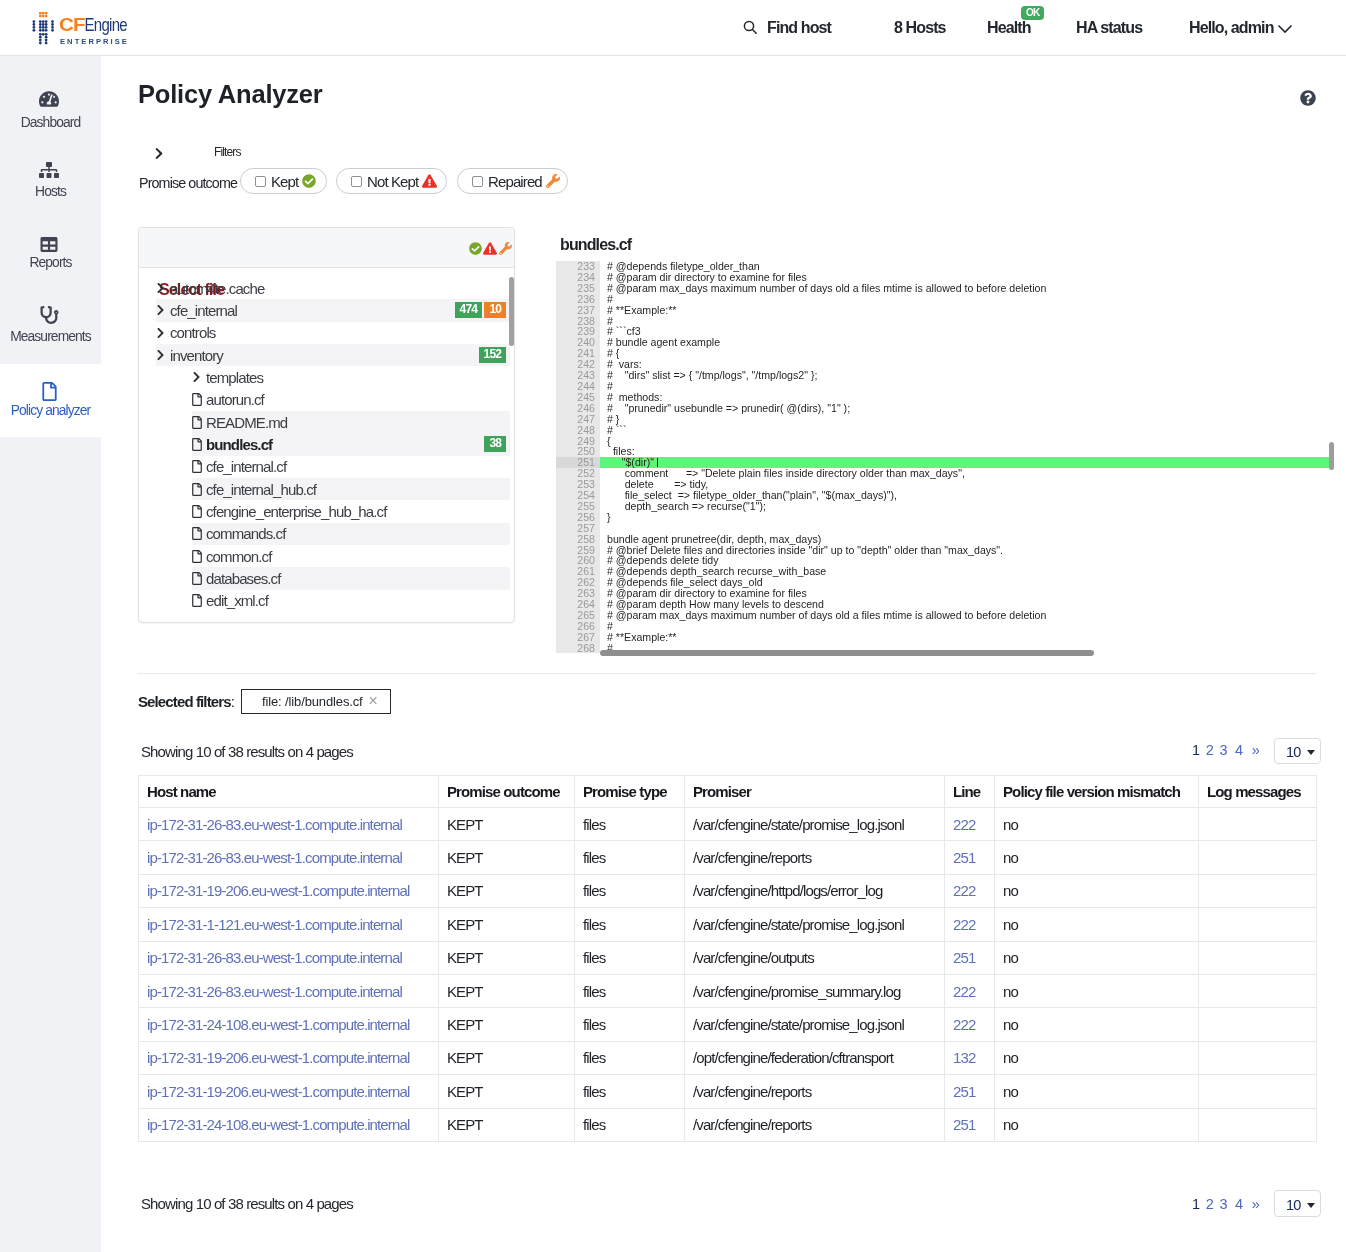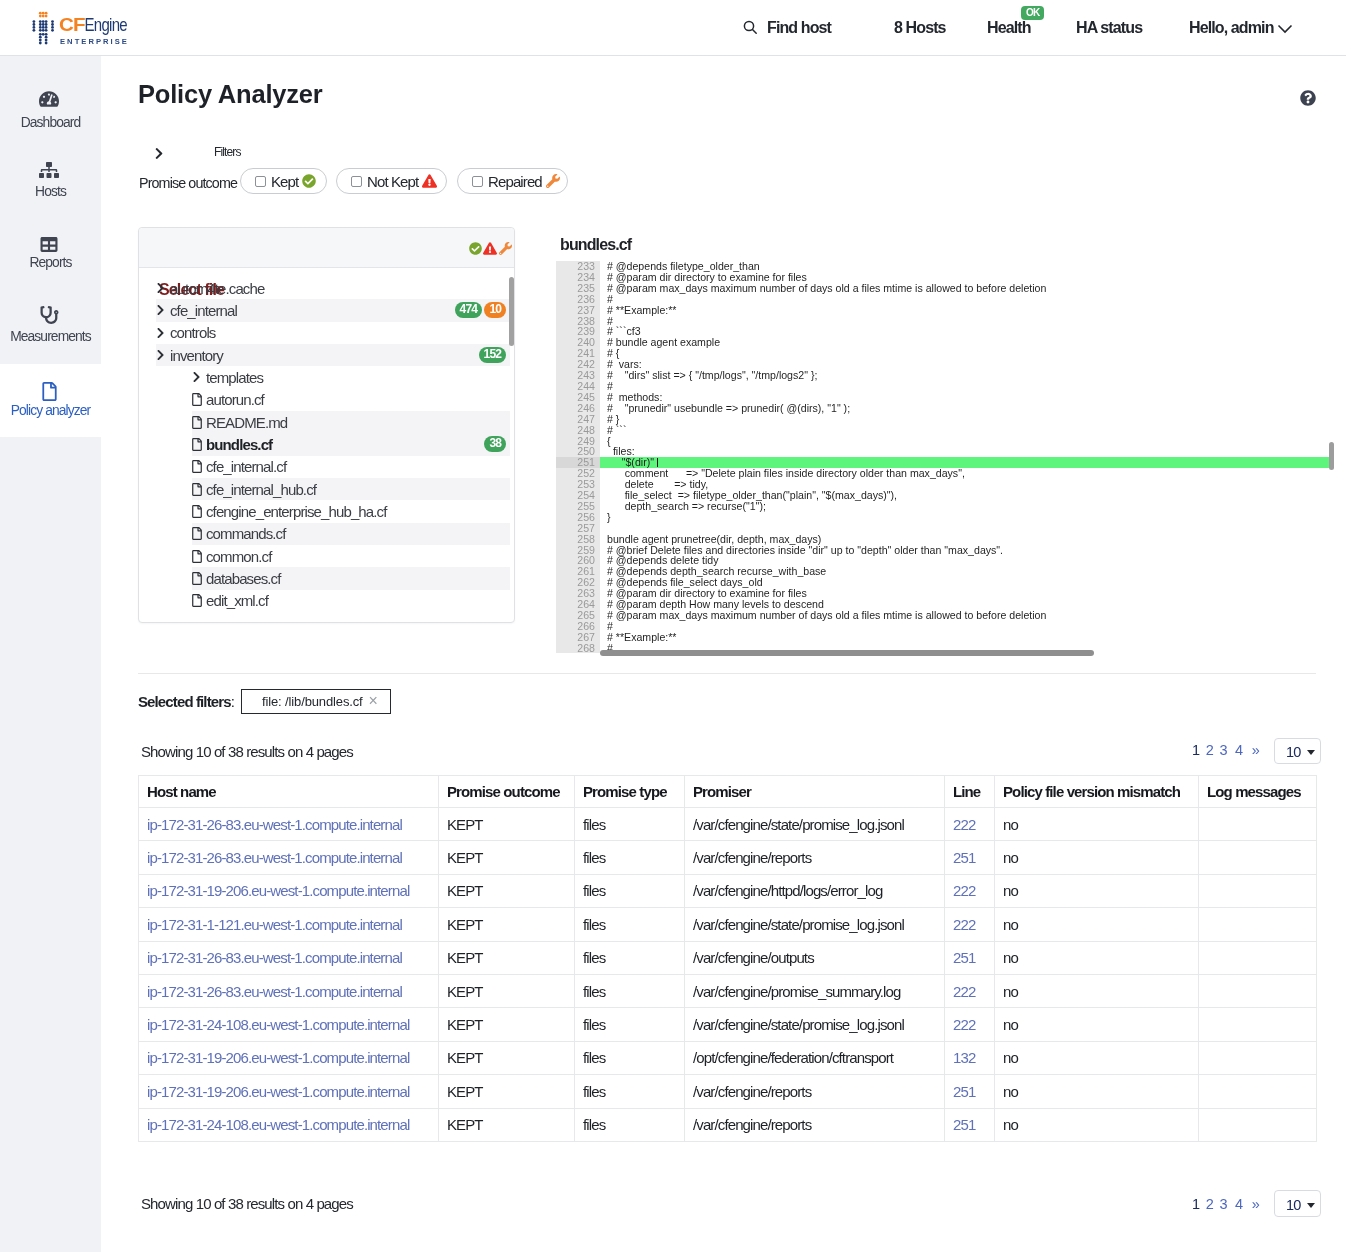--- a/index.html
+++ b/index.html
@@ -38,21 +38,21 @@
   #tree { position:absolute; left:0; top:40px; width:371px; height:350px; overflow:hidden; }
   #tree { padding-top:9px;text-align:right; }
   .trow { position:relative; height:22.33px; display:flex; align-items:center; font-size:15px;
     color:#3a3d43; padding-left:17px; }
   .trow.lvl1 { padding-left:53px; }
   .trow .stripe { position:absolute; top:0; bottom:0; right:0; background:#f4f4f6; z-index:0; }
   .trow > * { position:relative; z-index:1; }
   .ic0 { width:14px; display:inline-flex; align-items:center; flex:none; }
   .tlab { white-space:nowrap; }
   .trow .badge { position:absolute; top:3px; z-index:1; }
-  .badge { display:inline-block; border-radius:8px; color:#fff; font-size:12px; font-weight:700;
+  .badge { display:inline-block; border-radius:0; color:#fff; font-size:12px; font-weight:700;
     padding:1px 5px 2px; line-height:13px; }
   .bg-green { background:#3fa35c; }
   .bg-orange { background:#ef8122; }
 
   
   #code { position:absolute; left:556px; top:261px; width:778px; height:396px; background:#fff;
     font-size:10.6px; line-height:10.9px; white-space:pre; color:#1f1f1f; letter-spacing:0; }
   #gutter { position:absolute; left:0; top:0; width:44px; height:392.4px;
     color:#9a9a9a; text-align:right; padding:0 5px 0 0; }
   #codelines { position:absolute; left:44px; top:0; width:734px; height:392.4px; padding:0 0 0 7px; }

